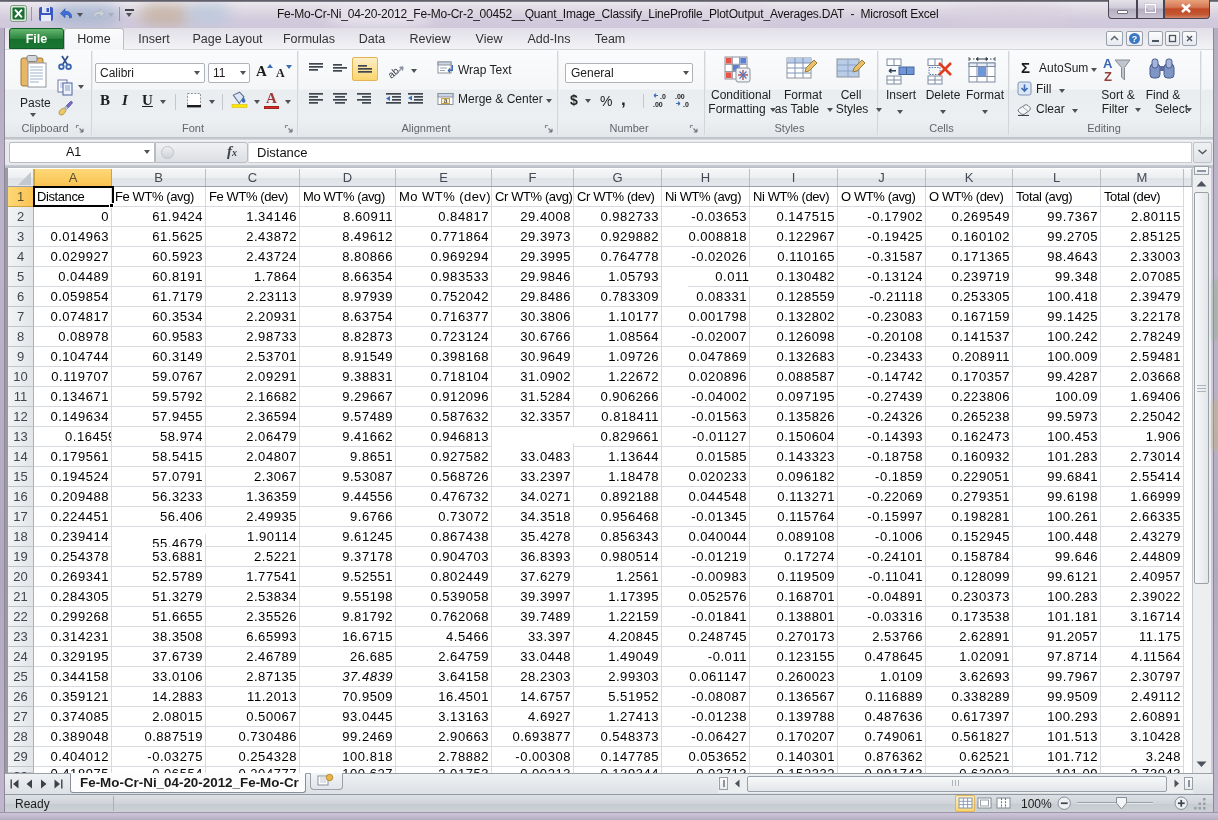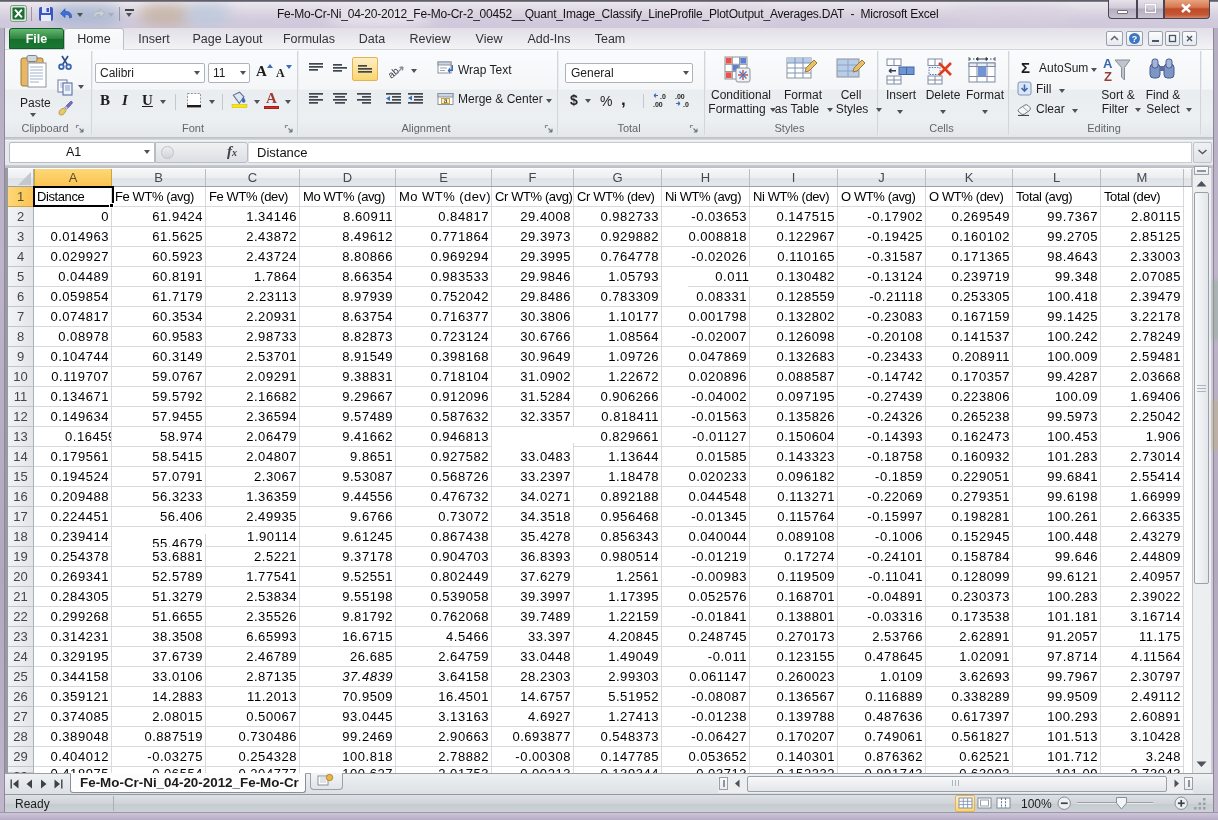--- a/index.html
+++ b/index.html
@@ -114,21 +114,21 @@
 <div class="gsep" style="left:91px;"></div>
 <div class="gsep" style="left:297px;"></div>
 <div class="gsep" style="left:557px;"></div>
 <div class="gsep" style="left:704px;"></div>
 <div class="gsep" style="left:877px;"></div>
 <div class="gsep" style="left:1008px;"></div>
 <div class="gsep" style="left:1200px;"></div>
 <div class="glabel" style="left:5px;width:80px;">Clipboard</div>
 <div class="glabel" style="left:93px;width:200px;">Font</div>
 <div class="glabel" style="left:299px;width:254px;">Alignment</div>
-<div class="glabel" style="left:559px;width:140px;">Total</div>
+<div class="glabel" style="left:559px;width:140px;">Number</div>
 <div class="glabel" style="left:706px;width:167px;">Styles</div>
 <div class="glabel" style="left:879px;width:125px;">Cells</div>
 <div class="glabel" style="left:1010px;width:188px;">Editing</div>
 
 <svg class="abs" style="left:19px;top:55px;" width="30" height="38" viewBox="0 0 30 38">
  <rect x="2" y="3" width="22" height="28" rx="2" fill="#e8b765" stroke="#9c7a33"></rect>
  <rect x="8" y="0.5" width="10" height="6" rx="1.5" fill="#d3d7dc" stroke="#7e838b"></rect>
  <rect x="9" y="8" width="18" height="24" fill="#fff" stroke="#8e949c"></rect>
  <path d="M11 12 h13 M11 15 h13 M11 18 h13 M11 21 h13 M11 24 h13 M11 27 h9" stroke="#9fb3cc" stroke-width="1"></path>
 </svg>
@@ -382,21 +382,21 @@
 <div class="ribtxt" style="left:1094px;top:102px;width:42px;text-align:center;">Filter</div>
 <div class="dna abs" style="left:1135px;top:108px;"></div>
 <svg class="abs" style="left:1147px;top:57px;" width="32" height="28" viewBox="0 0 32 28">
  <rect x="3" y="7" width="10" height="14" rx="3.5" fill="#7e96c6" stroke="#47598a"></rect>
  <rect x="17" y="7" width="10" height="14" rx="3.5" fill="#7e96c6" stroke="#47598a"></rect>
  <rect x="5" y="2" width="6" height="9" rx="2.5" fill="#a3b4d8" stroke="#47598a"></rect>
  <rect x="19" y="2" width="6" height="9" rx="2.5" fill="#a3b4d8" stroke="#47598a"></rect>
  <rect x="13" y="9" width="4" height="5" fill="#5a6d9c"></rect>
 </svg>
 <div class="ribtxt" style="left:1140px;top:88px;width:46px;text-align:center;">Find &amp;</div>
-<div class="ribtxt" style="left:1138px;top:102px;width:50px;text-align:center;">Select</div>
+<div class="ribtxt" style="left:1138px;top:102px;width:50px;text-align:right;">Select</div>
 <div class="dna abs" style="left:1186px;top:108px;"></div>
 
 <div class="abs" style="left:5px;top:140px;width:1208px;height:25px;background:#e7e9ec;border-top:1px solid #f4f5f7;"></div>
 <div class="abs" style="left:9px;top:142px;width:146px;height:21px;background:#fff;border:1px solid #b9bdc3;border-radius:2px 0 0 2px;"></div>
 <div class="abs" style="left:66px;top:145px;font-size:12.5px;color:#111;">A1</div>
 <div class="dna abs" style="left:144px;top:150px;"></div>
 <div class="abs" style="left:155px;top:142px;width:93px;height:21px;background:linear-gradient(#f0f1f3,#dcdfe3);border:1px solid #b9bdc3;border-radius:0 3px 3px 0;"></div>
 <div class="abs" style="left:161px;top:146px;width:13px;height:13px;border-radius:7px;background:linear-gradient(#eceef1,#d0d4d9);border:1px solid #bfc3c9;"></div>
 <div class="abs" style="left:227px;top:143px;font-family:'Liberation Serif',serif;font-style:italic;font-size:15px;color:#3e4249;font-weight:bold;">f<span style="font-size:10px;">x</span></div>
 <div class="abs" style="left:248px;top:142px;width:944px;height:21px;background:#fff;border:1px solid #c8ccd1;border-left:1px solid #dfe2e6;"></div>

